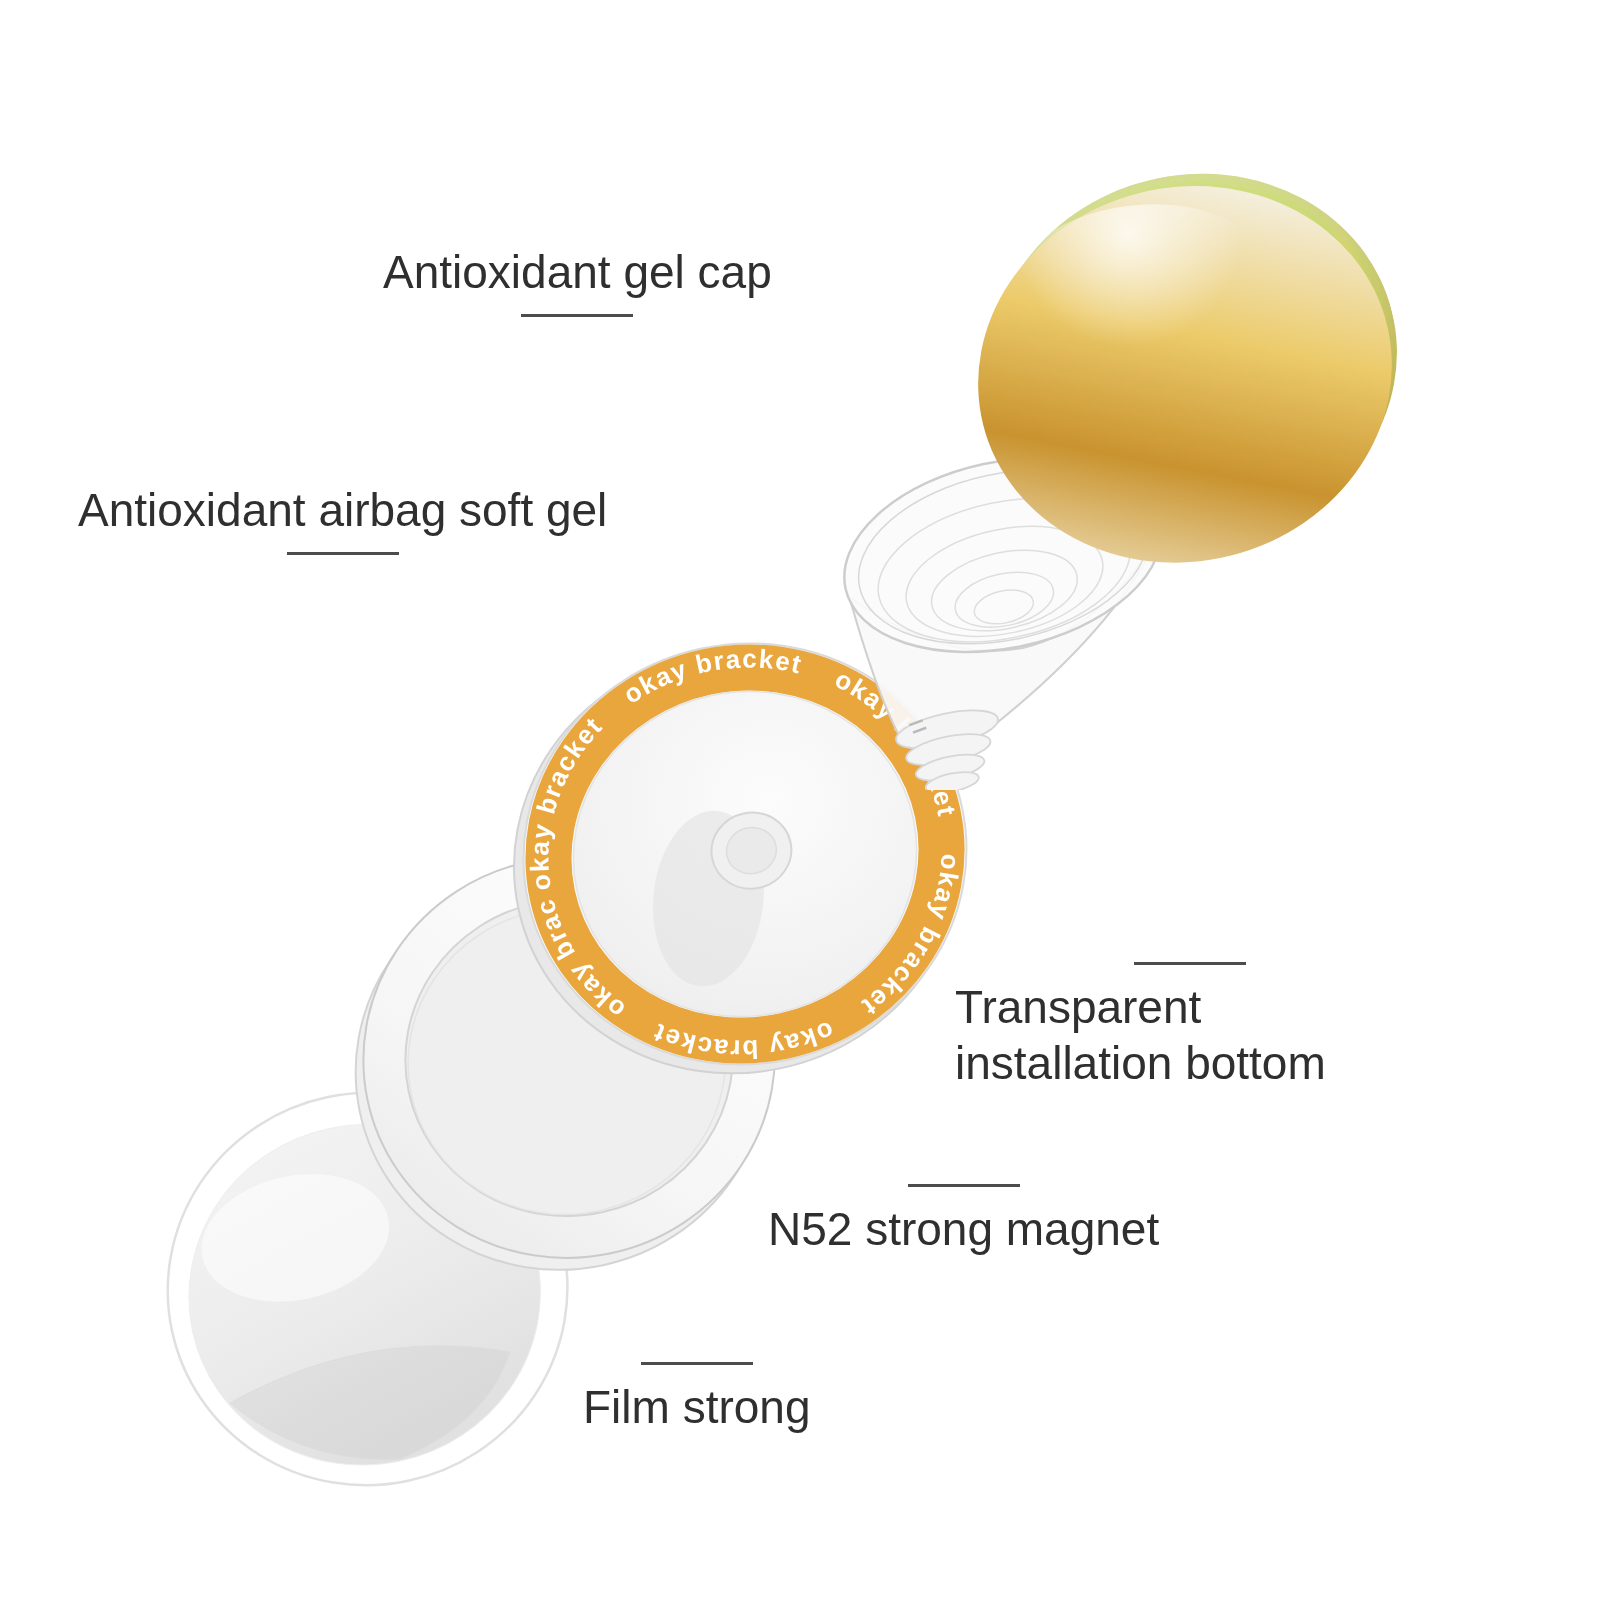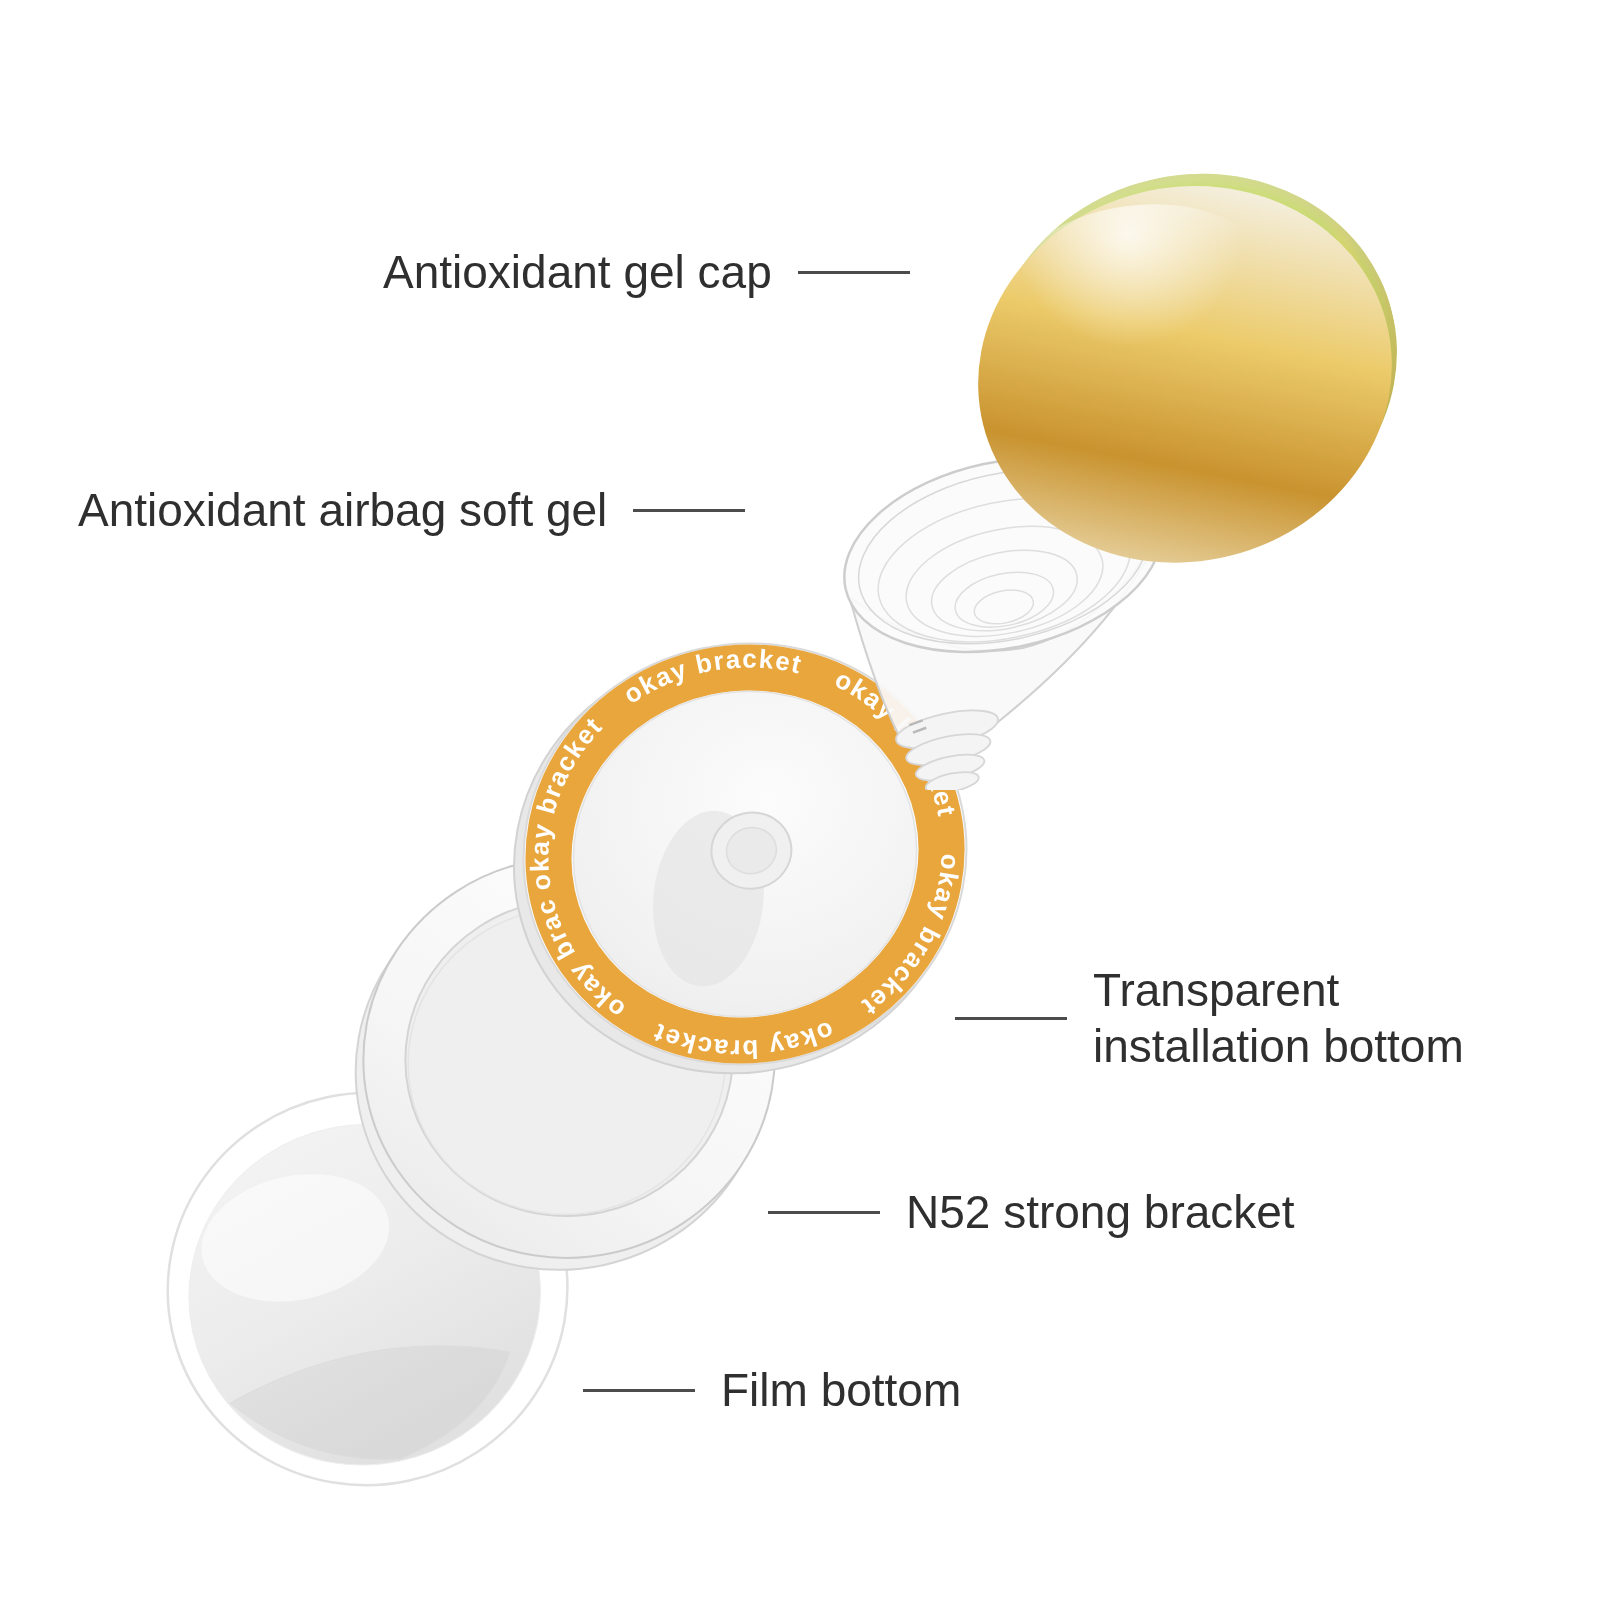--- a/index.html
+++ b/index.html
@@ -2,22 +2,22 @@
 <html><head>
 <meta charset="utf-8">
 <style>
   html,body{margin:0;padding:0;background:#ffffff;}
   .stage{
     position:relative;width:1600px;height:1600px;background:#ffffff;overflow:hidden;
     font-family:"Liberation Sans", sans-serif;
   }
   
   .callout{
-    position:absolute;display:flex;align-items:center;gap:26px;
-    color:#2f2f2f;font-size:46px;font-weight:500;line-height:1.22;white-space:nowrap;
+    position:absolute;display:flex;align-items:center;gap:14px;
+    color:#2f2f2f;font-size:46px;font-weight:500;line-height:1.22;white-space:nowrap;flex-direction:column;
   }
   .callout .text{white-space:nowrap;}
   .callout.wrap .text{white-space:normal;max-width:470px;}
   .leader{width:112px;height:3px;background:#4c4c4c;flex:0 0 auto;}
   
   .part{position:absolute;}
   
   .gel-cap{
     left:988px;top:175px;width:410px;height:372px;border-radius:50%;
     transform:rotate(-14deg);z-index:5;
@@ -141,21 +141,21 @@
     <span class="text">Transparent installation bottom</span>
   </div>
 
   <div class="callout" style="left:78px;top:482px;z-index:10">
     <span class="text">Antioxidant airbag soft gel</span>
     <span class="leader"></span>
   </div>
 
   <div class="callout" style="left:768px;top:1184px;z-index:10">
     <span class="leader"></span>
-    <span class="text">N52 strong bracket</span>
+    <span class="text">N52 strong magnet</span>
   </div>
 
   <div class="callout" style="left:583px;top:1362px;z-index:10">
     <span class="leader"></span>
-    <span class="text">Film bottom</span>
+    <span class="text">Film strong</span>
   </div>
 
 </div>
 
 </body></html>

